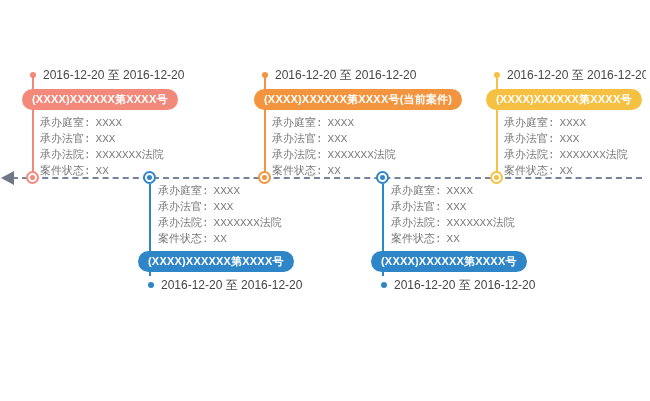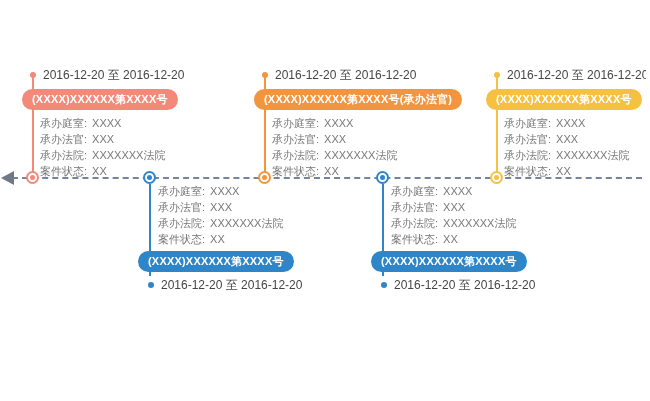--- a/index.html
+++ b/index.html
@@ -20,21 +20,21 @@
           border-radius:50%; border:2px solid currentColor; background:#fff; z-index:3;
           display:flex; align-items:center; justify-content:center; }
   .node i { display:block; width:5px; height:5px; border-radius:50%; background:currentColor; }
 
   
   .card { position:absolute; z-index:2; white-space:nowrap; }
   .date-row { display:flex; align-items:center; font-size:12px; color:#454545; height:16px; }
   .date-dot { width:6px; height:6px; border-radius:50%; margin-right:7px; flex:0 0 auto; }
   .pill { display:inline-block; margin-top:6px; padding:3px 10px; border-radius:11px;
           color:#fff; font-weight:bold; font-size:11px; letter-spacing:0.2px; cursor:pointer; }
-  .fields { margin-top:5px; }
+  .fields { margin-top:5px;font-family:Liberation Mono, monospace; }
   .field { font-size:11px; color:#787878; line-height:16px; }
   .field .lbl { margin-right:5px; }
 
   .card.top .date-row { margin-left:8px; }
   .card.top .fields   { margin-left:18px; }
 
   .card.bottom .fields   { margin-left:20px; margin-top:0; }
   .card.bottom .pill     { margin-top:4px; }
   .card.bottom .date-row { margin-left:10px; margin-top:5px; }
 
@@ -83,21 +83,21 @@
       <span class="date-dot bg-blue"></span>
       <span>2016-12-20 至 2016-12-20</span>
     </div>
   </div>
 
   <div class="card top" style="left:254px; top:67px;">
     <div class="date-row">
       <span class="date-dot bg-orange"></span>
       <span>2016-12-20 至 2016-12-20</span>
     </div>
-    <div class="pill bg-orange">(XXXX)XXXXXX第XXXX号(承办法官)</div>
+    <div class="pill bg-orange">(XXXX)XXXXXX第XXXX号(当前案件)</div>
     <div class="fields">
       <div class="field"><span class="lbl">承办庭室:</span><span>XXXX</span></div>
       <div class="field"><span class="lbl">承办法官:</span><span>XXX</span></div>
       <div class="field"><span class="lbl">承办法院:</span><span>XXXXXXX法院</span></div>
       <div class="field"><span class="lbl">案件状态:</span><span>XX</span></div>
     </div>
   </div>
 
   <div class="card bottom" style="left:371px; top:183px;">
     <div class="fields">

